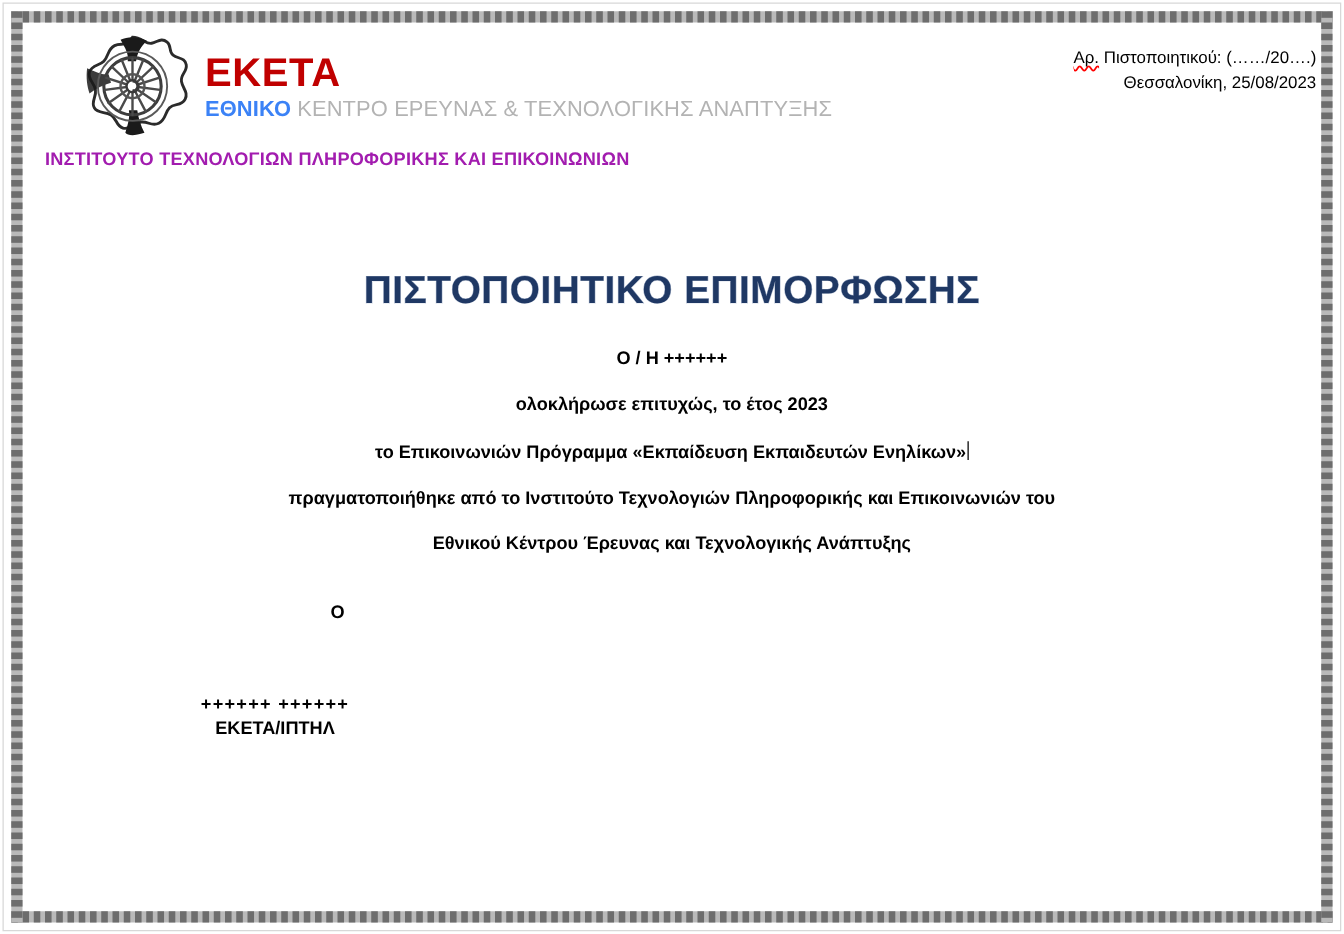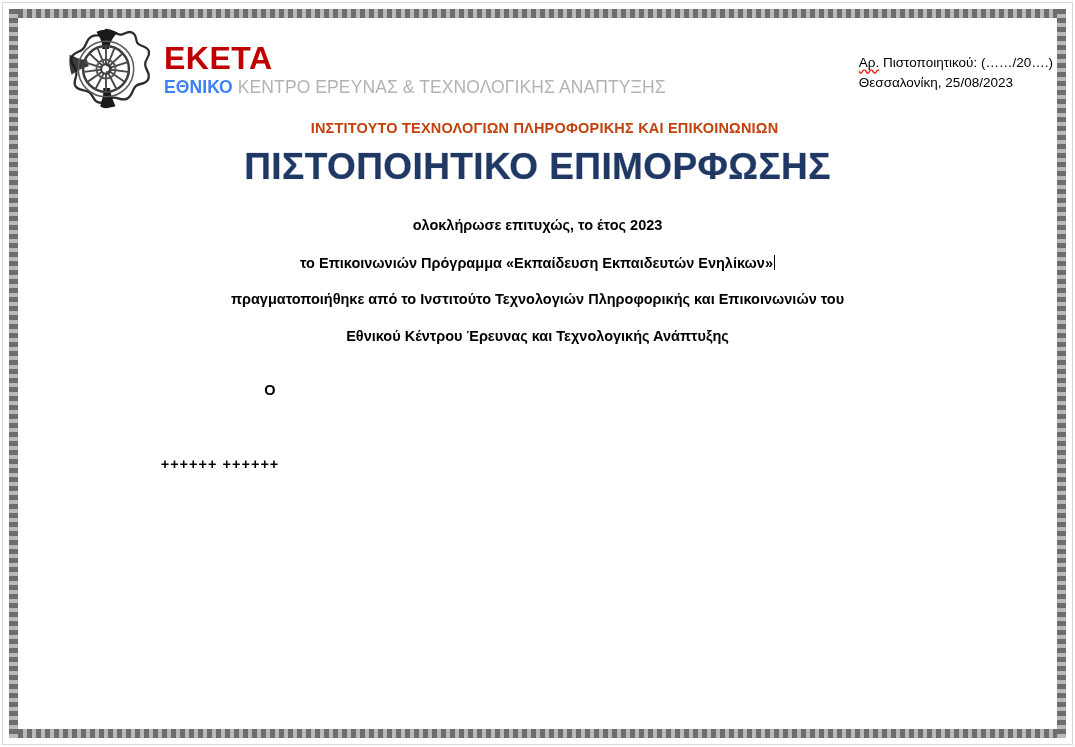--- a/index.html
+++ b/index.html
@@ -121,49 +121,50 @@
     margin-top: 1px;
   }
   #logo-tagline .strong {
     color: #3b82f6;
     font-weight: bold;
   }
 
   #header-meta {
     position: absolute;
     right: 0;
-    top: 33px;
+    top: 16px;
+    text-align: right;
     font-size: 13.5px;
     color: #000000;
     line-height: 1.45;
   }
   .spell-error {
     text-decoration: underline wavy #ff0000;
     text-decoration-skip-ink: none;
     text-underline-offset: 2px;
   }
 
   #institute-line {
     position: absolute;
     left: 0;
     right: 0;
     top: 100px;
+    text-align: left;
+    font-size: 14.5px;
+    font-weight: bold;
+    letter-spacing: 0.2px;
+    color: #a21caf;
+    padding-left: 14px;
+  }
+
+  
+  #doc-title {
+    margin-top: 94px;
     text-align: center;
-    font-size: 14.5px;
-    font-weight: bold;
-    letter-spacing: 0.2px;
-    color: #c2410c;
-    padding-left: 14px;
-  }
-
-  
-  #doc-title {
-    margin-top: 26px;
-    text-align: center;
-    font-size: 37px;
+    font-size: 31px;
     font-weight: bold;
     color: #1f3864;
     letter-spacing: 0.4px;
     -webkit-text-stroke: 0.7px #9aa9c4;
     paint-order: stroke fill;
     text-shadow: 0 1px 0 rgba(255,255,255,0.65);
   }
 
   
   #body-lines {
@@ -282,28 +283,30 @@
         <div><span class="spell-error">Αρ.</span><span> Πιστοποιητικού: (……/20….)</span></div>
         <div>Θεσσαλονίκη, 25/08/2023</div>
       </div>
 
       <div id="institute-line">ΙΝΣΤΙΤΟΥΤΟ ΤΕΧΝΟΛΟΓΙΩΝ ΠΛΗΡΟΦΟΡΙΚΗΣ ΚΑΙ ΕΠΙΚΟΙΝΩΝΙΩΝ</div>
     </div>
 
     <div id="doc-title">ΠΙΣΤΟΠΟΙΗΤΙΚΟ ΕΠΙΜΟΡΦΩΣΗΣ</div>
 
     <div id="body-lines">
+      <div class="body-line">Ο / Η ++++++</div>
       <div class="body-line">ολοκλήρωσε επιτυχώς, το έτος 2023</div>
       <div class="body-line"><span>το Επικοινωνιών Πρόγραμμα «Εκπαίδευση Εκπαιδευτών Ενηλίκων»</span><span class="caret"></span></div>
       <div class="body-line">πραγματοποιήθηκε από το Ινστιτούτο Τεχνολογιών Πληροφορικής και Επικοινωνιών του</div>
       <div class="body-line">Εθνικού Κέντρου Έρευνας και Τεχνολογικής Ανάπτυξης</div>
     </div>
 
     <div id="signature-block">
       <div id="sig-role-o">Ο</div>
     </div>
 
     <div id="signer-block">
       <div id="signer-name">++++++  ++++++</div>
+      <div id="signer-org">ΕΚΕΤΑ/ΙΠΤΗΛ</div>
     </div>
 
   </div>
 </div>
 
 </body></html>

